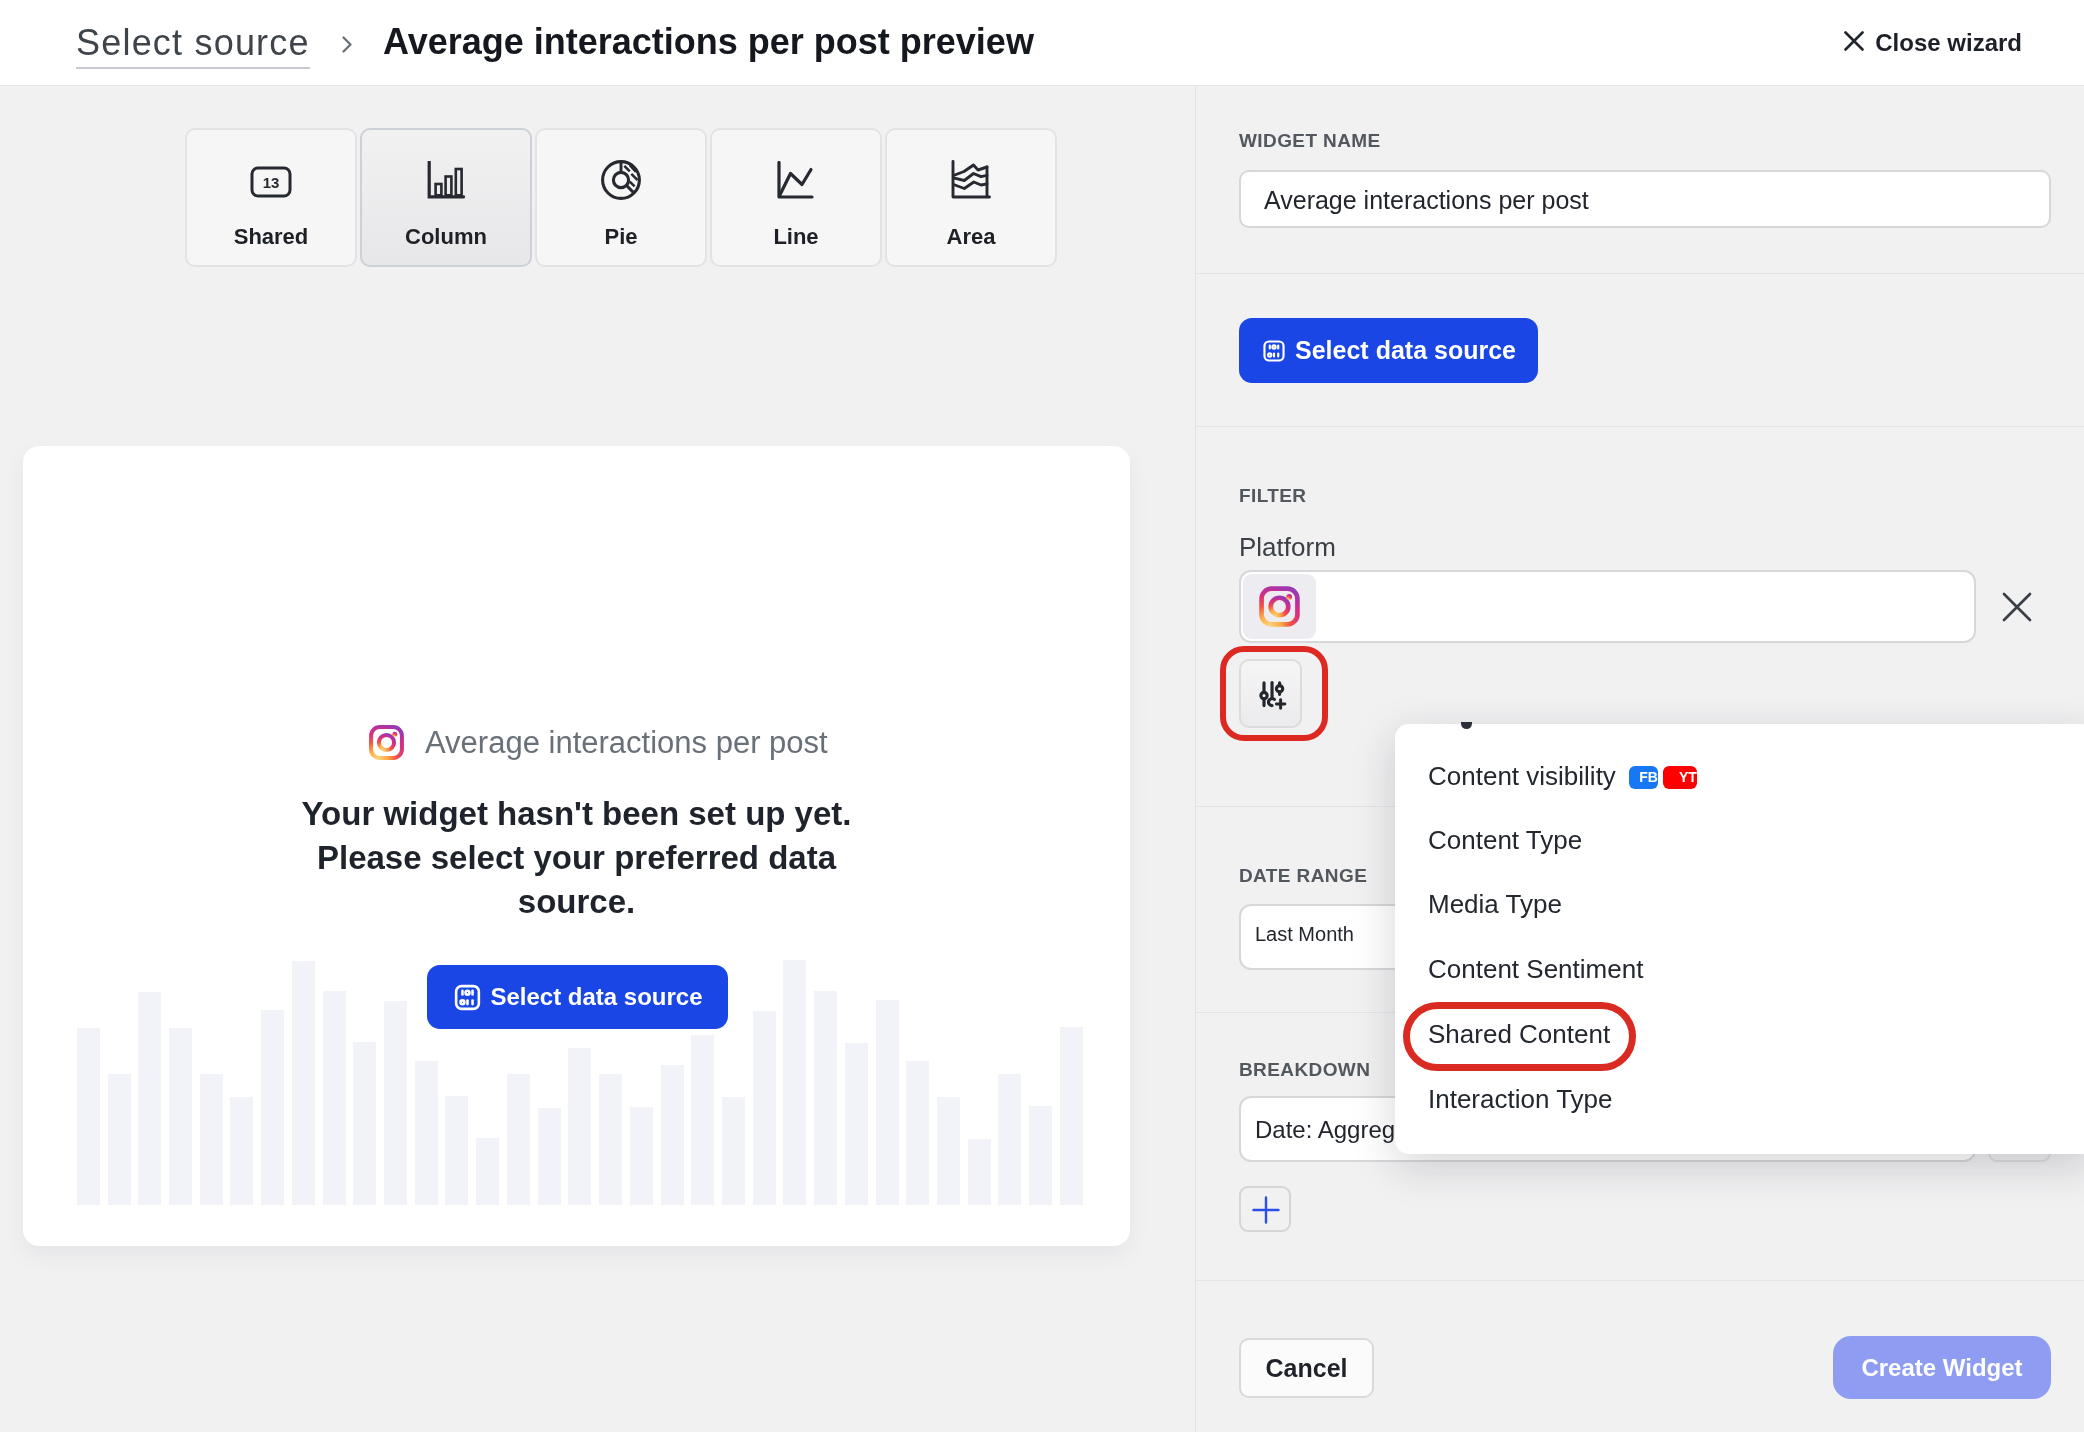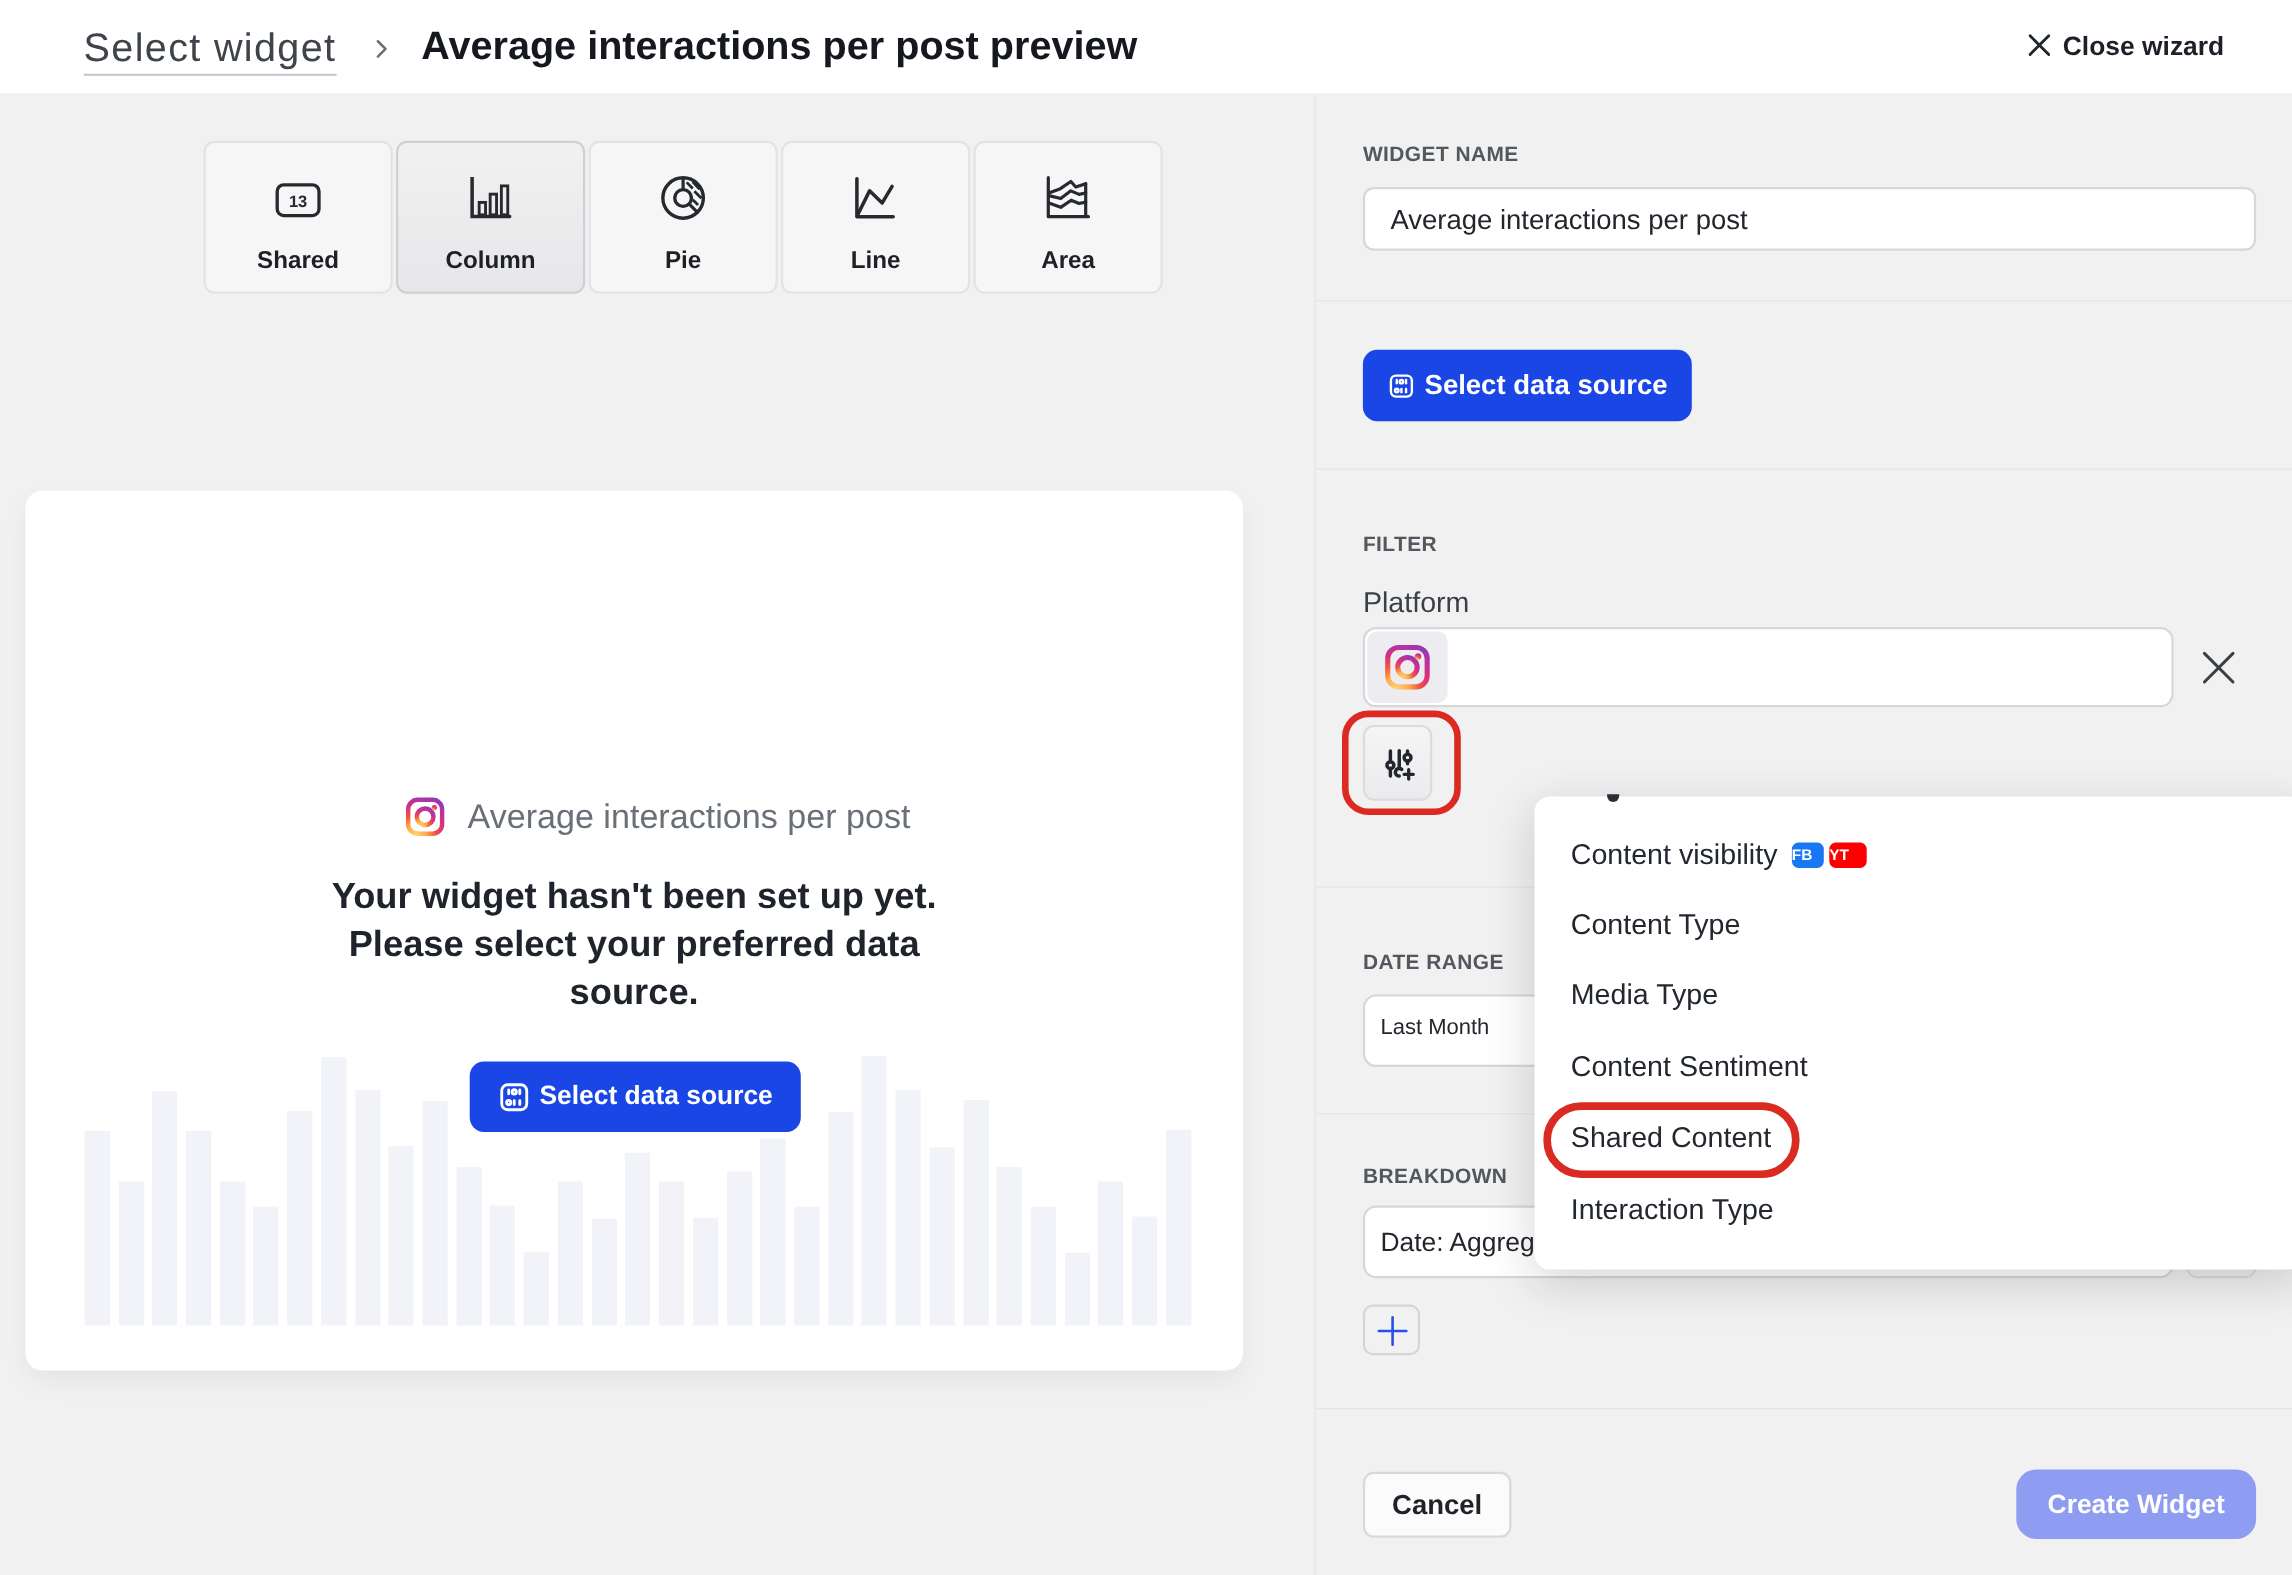--- a/index.html
+++ b/index.html
@@ -37,34 +37,34 @@
 #platinput { left:1239px; top:570px; width:737px; height:73px; border-radius:12px; }
 #igtile { left:1243px; top:574px; width:73px; height:65px; background:#ededf1; border-radius:9px; display:flex; align-items:center; justify-content:center; }
 #redring1 { left:1220px; top:646px; width:108px; height:95px; border:6px solid #dc2a22; border-radius:24px; z-index:6; }
 #filterbtn { left:1239px; top:659px; width:63px; height:69px; background:linear-gradient(#f5f5f6,#ebebed); border:2px solid #dcdcde; border-radius:10px; display:flex; align-items:center; justify-content:center; z-index:5; }
 
 .selbox { background:#fff; border:2px solid #d7d7da; border-radius:12px; }
 
 #panel { left:1395px; top:724px; width:700px; height:430px; background:#fff; border-radius:14px; box-shadow:0 12px 44px rgba(25,28,40,.18); z-index:10; }
 .mitem { position:absolute; left:33px; font-size:26px; color:#23272e; }
 #redring2 { position:absolute; left:8px; top:278px; width:233px; height:69px; border:7px solid #da2b22; border-radius:35px; }
-.badge { display:inline-block; height:23px; border-radius:6px; color:#fff; font-size:14px; font-weight:bold; text-align:left; line-height:23px; vertical-align:3px; margin-left:13px; }
+.badge { display:inline-block; height:23px; border-radius:6px; color:#fff; font-size:14px; font-weight:bold; text-align:right; line-height:23px; vertical-align:3px; margin-left:13px; }
 
 #cancelbtn { left:1239px; top:1338px; width:135px; height:60px; background:#fbfbfc; border:2px solid #d9d9dc; border-radius:10px; font-size:25px; font-weight:bold; color:#1f2329; display:flex; align-items:center; justify-content:center; z-index:2;}
 #createbtn { left:1833px; top:1336px; width:218px; height:63px; background:#8e9df1; border-radius:18px; font-size:24px; font-weight:bold; color:#fff; display:flex; align-items:center; justify-content:center; z-index:2;}
 #plusbtn { left:1239px; top:1186px; width:52px; height:46px; border:2px solid #d5d5d8; border-radius:9px; z-index:2;}
 </style>
 </head>
 <body>
 <div id="stage">
   <div class="abs" id="leftpane"></div>
   <div class="abs" id="sidebar"></div>
 
   <div class="abs" id="topbar"></div>
-  <div class="abs" id="crumb1" style="z-index:21"><u>Select widget</u></div>
+  <div class="abs" id="crumb1" style="z-index:21"><u>Select source</u></div>
   <svg class="abs" style="left:339px;top:35px;z-index:21" width="16" height="19" viewBox="0 0 16 19">
       <path d="M4.5 2.5 L11.5 9.5 L4.5 16.5" fill="none" stroke="#6a7077" stroke-width="2.3" stroke-linecap="round" stroke-linejoin="round"></path>
     </svg>
   <div class="abs" id="crumbtitle" style="z-index:21">Average interactions per post preview</div>
   <svg class="abs" style="left:1844px;top:31px;z-index:21" width="20" height="20" viewBox="0 0 20 20">
       <path d="M1.5 1.5 L18.5 18.5 M18.5 1.5 L1.5 18.5" stroke="#21262c" stroke-width="2.6" stroke-linecap="round"></path>
     </svg>
   <div class="abs" id="closew" style="z-index:21">Close wizard</div>
 
   <div class="abs wbtn" style="left:185px">

